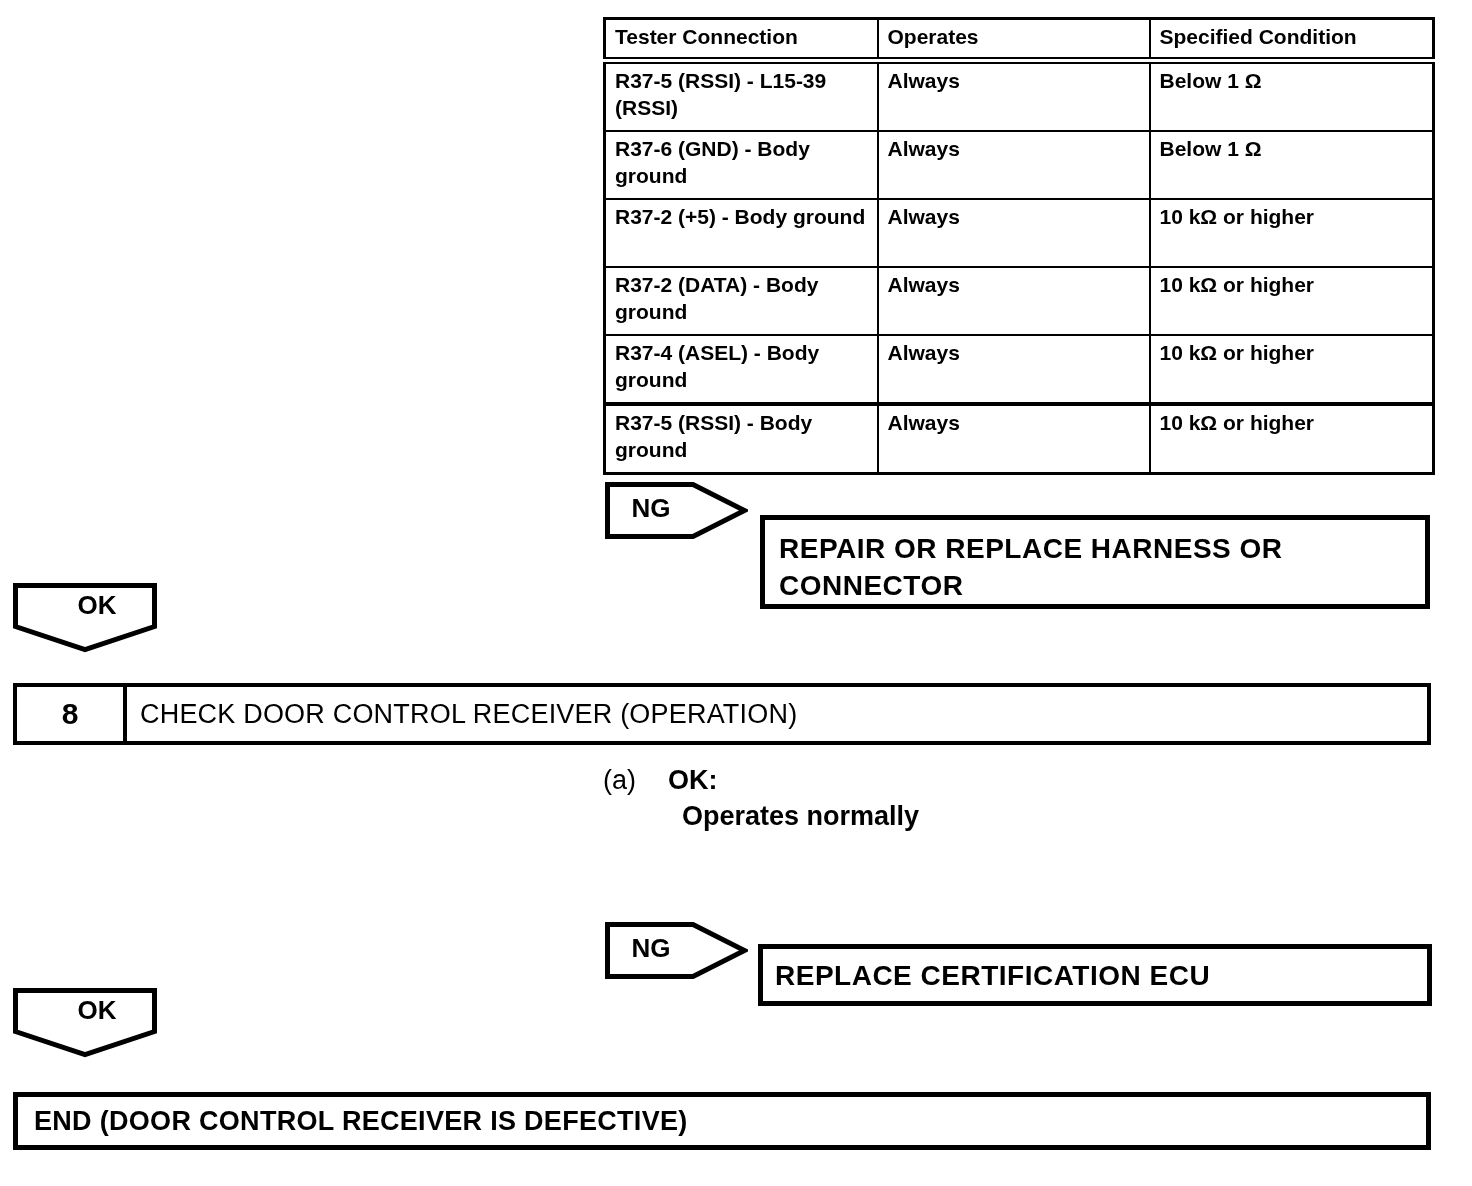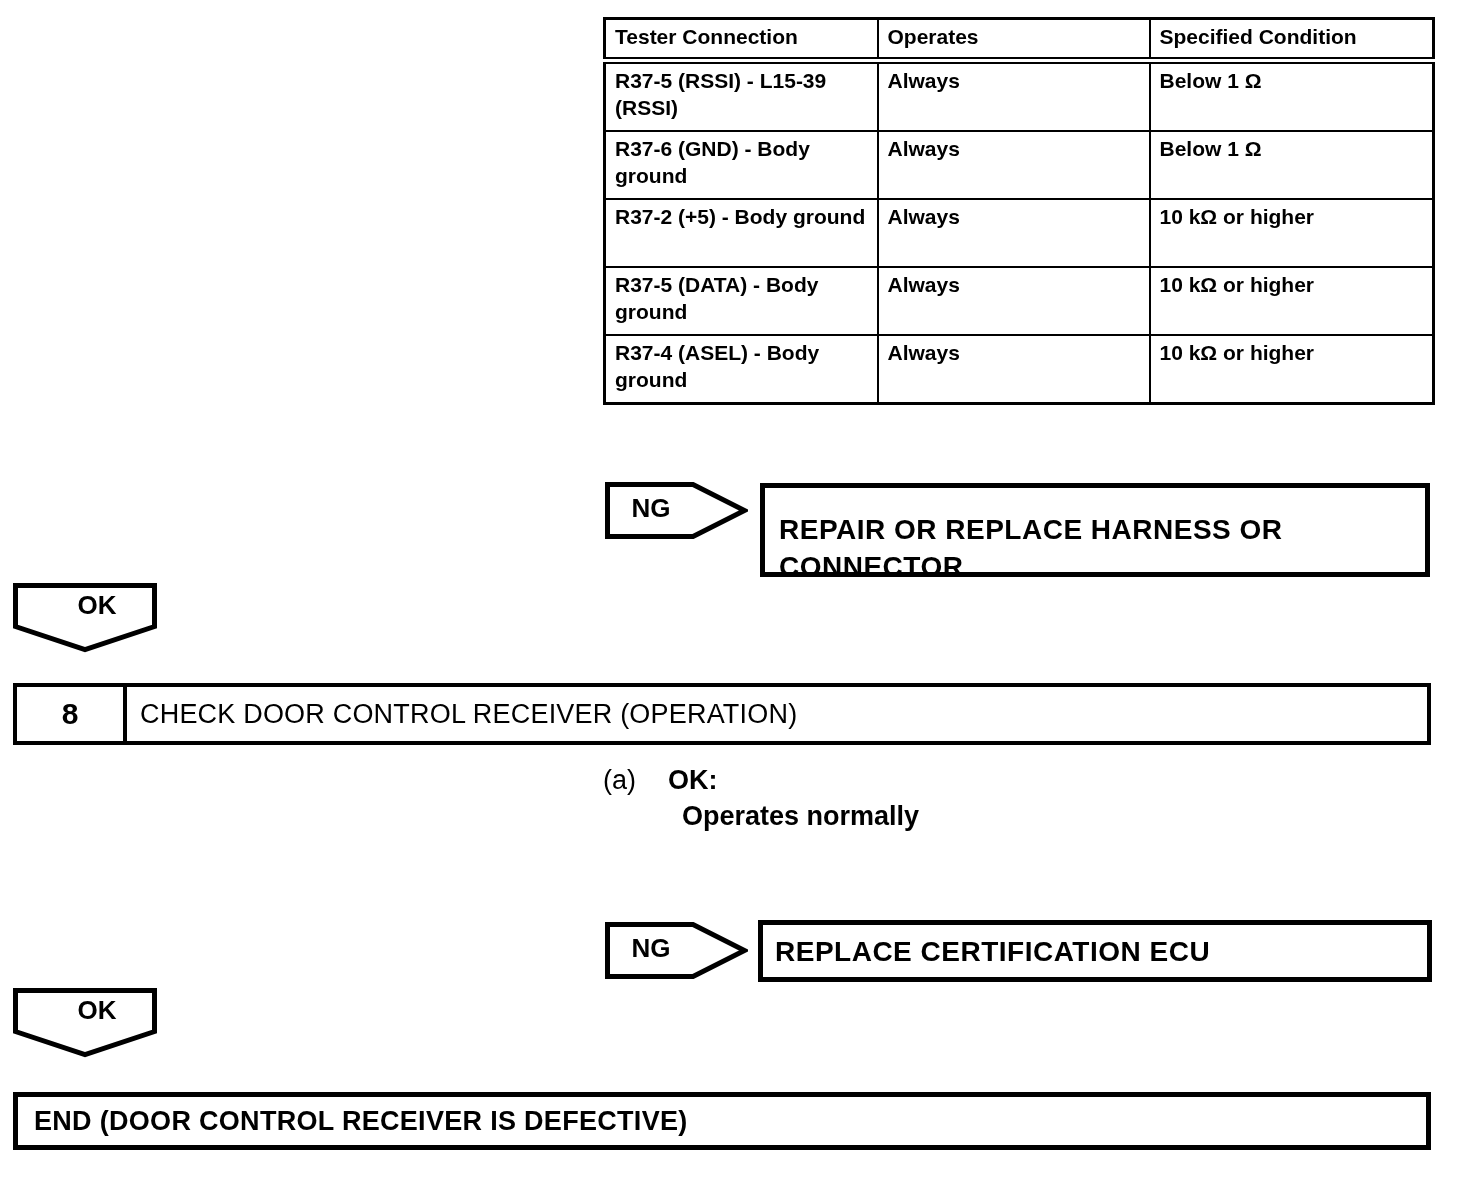--- a/index.html
+++ b/index.html
@@ -19,22 +19,22 @@
   .flow-arrow svg{display:block;}
   .flow-arrow .lbl{position:absolute;font-weight:bold;font-size:26px;display:flex;align-items:center;justify-content:center;}
   .ng-arrow{width:143px;height:57px;}
   .ng-arrow .lbl{left:0;top:0;width:92px;height:53px;}
   .ok-arrow{width:144px;height:70px;}
   .ok-arrow .lbl{left:0;top:0;width:144px;height:44px;padding-left:12px;}
 
   
   .action-box{position:absolute;border:5px solid #000;box-sizing:border-box;
       font-weight:bold;font-size:28px;line-height:37px;letter-spacing:.5px;}
-  .action-box.top{display:block;padding:23px 14px;}
-  .action-box.mid{display:flex;align-items:center;padding:0 12px;}
+  .action-box.top{display:block;padding:10px 14px;margin-top:32px;}
+  .action-box.mid{display:flex;align-items:center;padding:0 12px;margin-top:24px;}
 
   
   .step-bar{position:absolute;left:13px;top:683px;width:1418px;height:62px;border:4px solid #000;
       box-sizing:border-box;display:flex;align-items:stretch;}
   .step-num{width:106px;border-right:4px solid #000;display:flex;align-items:center;justify-content:center;
       font-weight:bold;font-size:30px;}
   .step-title{flex:1;display:flex;align-items:center;padding-left:13px;font-weight:normal;font-size:27px;letter-spacing:.2px;}
 
   
   .instruction{position:absolute;left:603px;top:762px;width:845px;display:flex;font-size:27px;line-height:36px;}
@@ -76,26 +76,31 @@
         <td>R37-6 (GND) - Body ground</td>
         <td>Always</td>
         <td>Below 1 Ω</td>
       </tr>
       <tr>
         <td>R37-2 (+5) - Body ground</td>
         <td>Always</td>
         <td>10 kΩ or higher</td>
       </tr>
       <tr>
-        <td>R37-5 (DATA) - Body ground</td>
+        <td>R37-2 (DATA) - Body ground</td>
         <td>Always</td>
         <td>10 kΩ or higher</td>
       </tr>
       <tr>
         <td>R37-4 (ASEL) - Body ground</td>
+        <td>Always</td>
+        <td>10 kΩ or higher</td>
+      </tr>
+      <tr class="thick-top">
+        <td>R37-5 (RSSI) - Body ground</td>
         <td>Always</td>
         <td>10 kΩ or higher</td>
       </tr>
     </tbody>
   </table>
 
   <div class="flow-arrow ng-arrow" style="left:605px;top:482px;">
     <svg width="143" height="57" viewBox="0 0 143 57">
       <polygon points="2.5,2.5 88,2.5 139.5,28.5 88,54.5 2.5,54.5" fill="#ffffff" stroke="#000000" stroke-width="5"></polygon>
     </svg>

